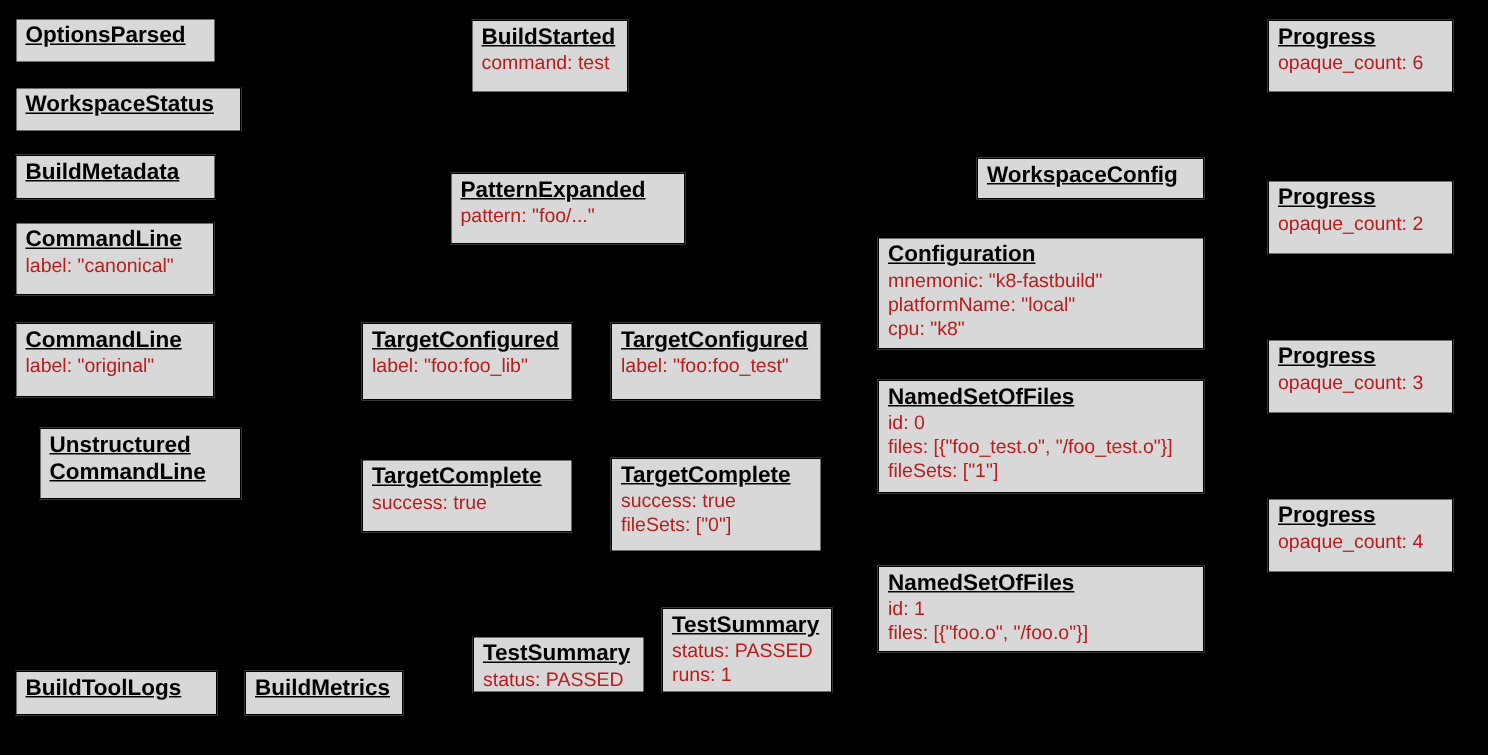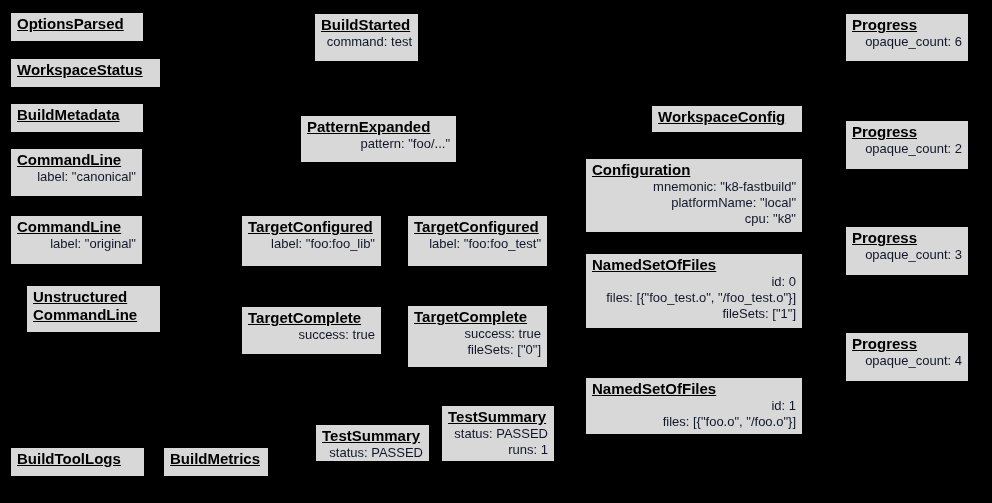--- a/index.html
+++ b/index.html
@@ -29,22 +29,21 @@
     font-weight: bold;
     line-height: 18px;
     text-decoration: underline;
     white-space: nowrap;
     color: #000000;
   }
   .node-body-line {
     font-size: 13px;
     line-height: 16px;
     white-space: nowrap;
-    color: #0f172a;
-    text-align: right;
+    color: #b91c1c;
   }
 </style>
 </head>
 <body>
 
 <div id="canvas" style="background: rgb(0, 0, 0);">
     <div class="node" style="left: 10px; top: 12px; width: 134px; height: 30px; background: rgb(216, 216, 216); border-color: rgb(0, 0, 0);">
       <div class="node-title">OptionsParsed</div>
     </div>
     <div class="node" style="left: 10px; top: 58px; width: 151px; height: 30px; background: rgb(216, 216, 216); border-color: rgb(0, 0, 0);">

